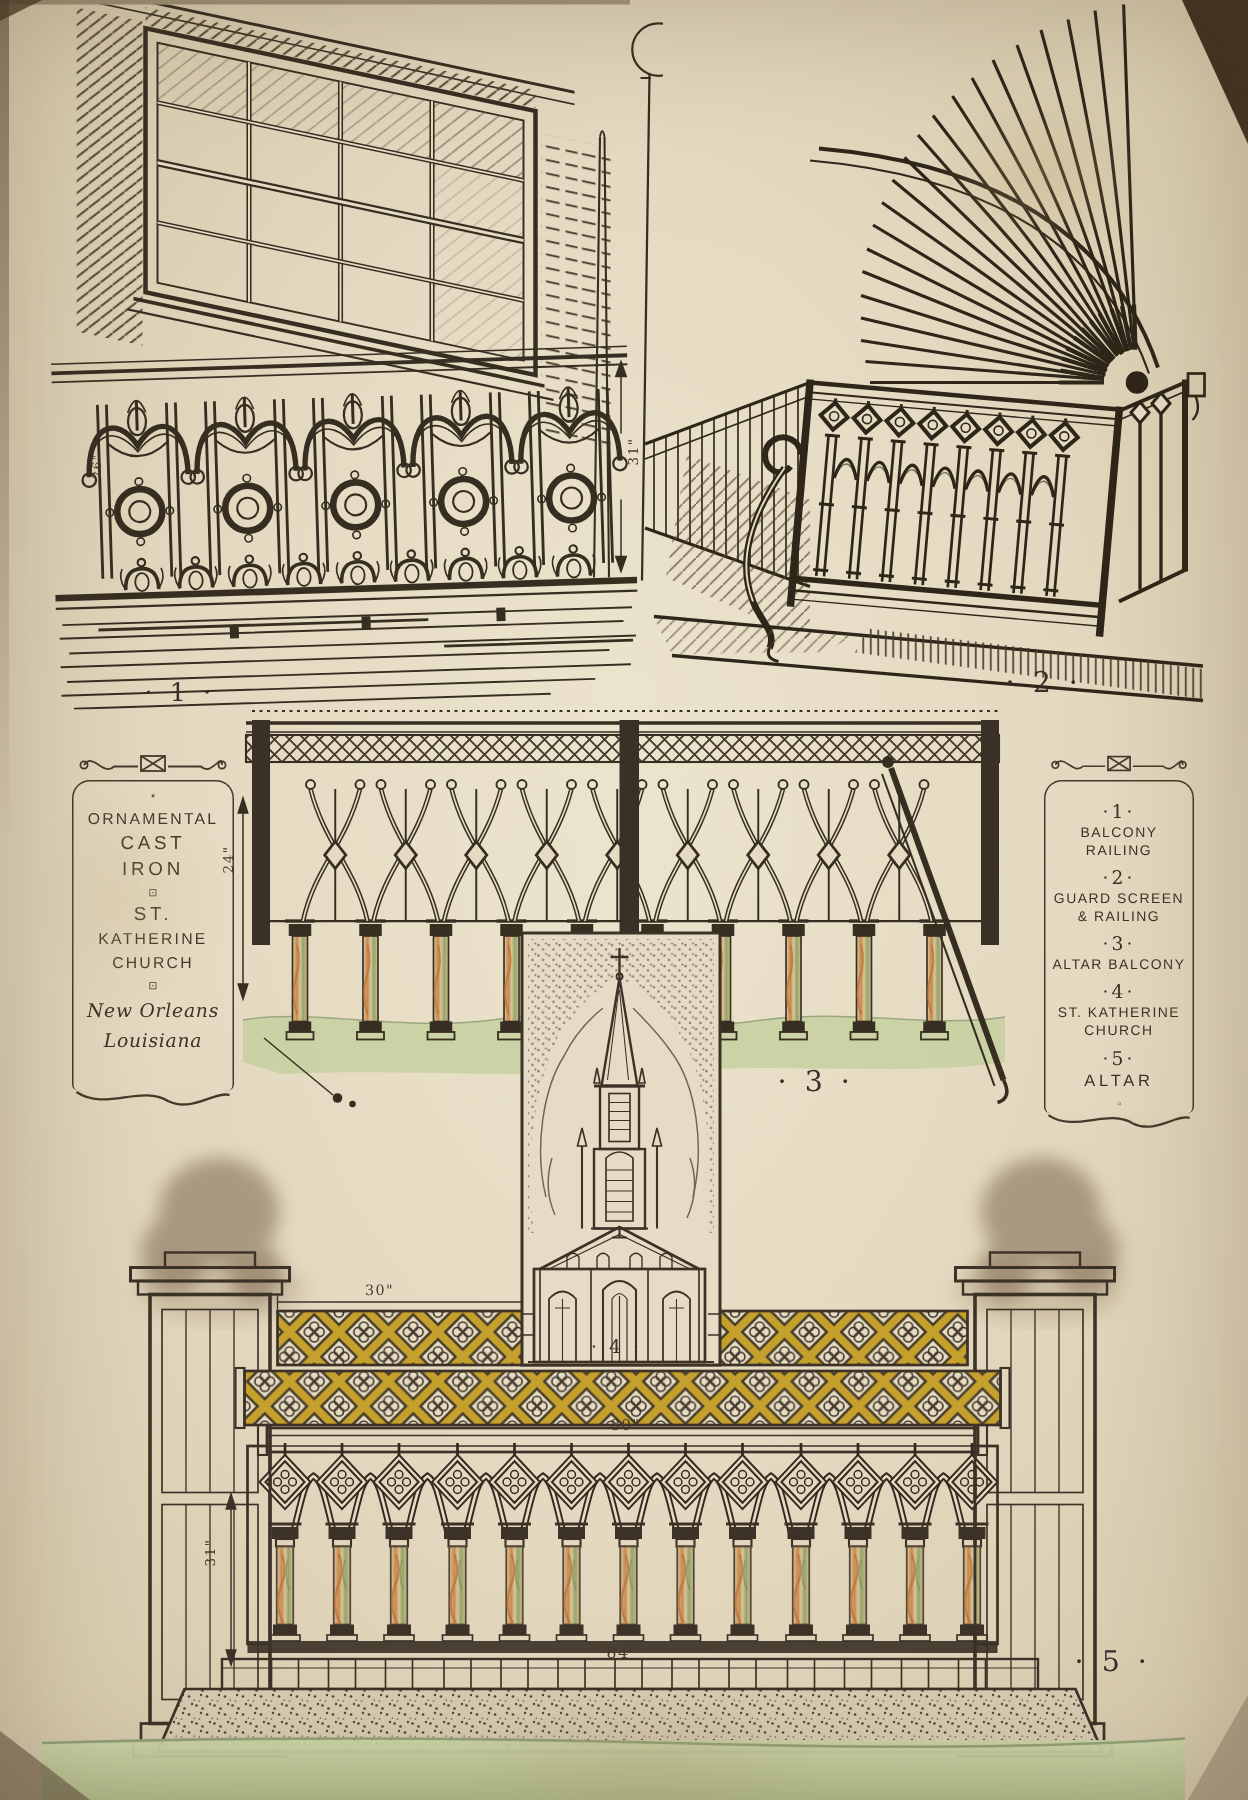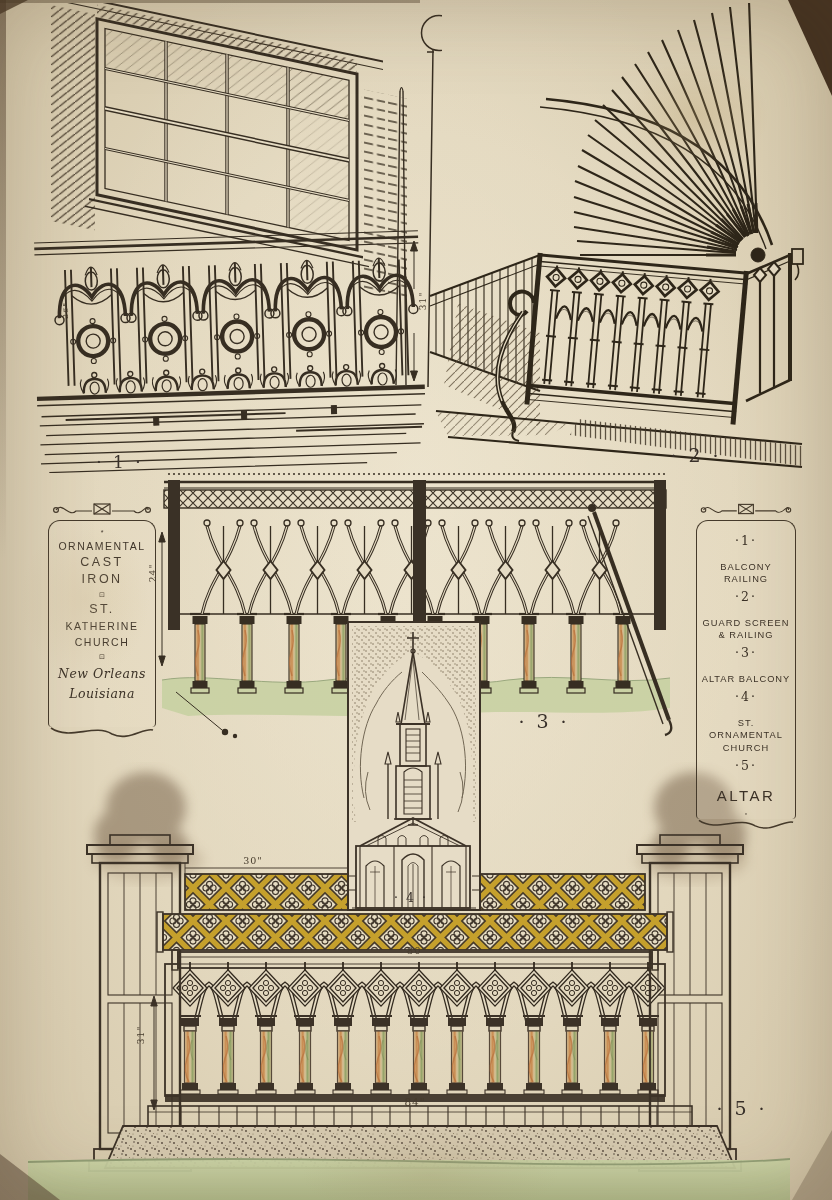--- a/index.html
+++ b/index.html
@@ -18,21 +18,21 @@
   .panel .box{border:1.6px solid #453a2b;border-bottom:none;border-radius:12px 12px 4px 4px;
       padding:8px 3px 2px 3px;text-align:center;background:rgba(236,227,205,.18);}
   .panel .flourish{display:block;margin:0 auto 2px auto;}
   .panel .wave{display:block;margin:-2px auto 0 auto;}
   .tmark{font-size:7px;letter-spacing:0;}
   .lp1{font-size:10.5px;letter-spacing:1.5px;margin-top:4px;}
   .lp2{font-size:12.5px;letter-spacing:2.5px;margin-top:3px;}
   .lpsep{font-size:7px;margin:5px 0 2px 0;}
   .lpscript{font-family:"DejaVu Serif",serif;font-style:italic;font-size:12.5px;letter-spacing:.5px;margin-top:5px;}
   .rpnum{font-family:"DejaVu Serif",serif;font-size:12.5px;letter-spacing:2px;margin-top:4px;}
-  .rplabel{font-size:9.3px;letter-spacing:1px;line-height:1.3;margin-top:13px;}
+  .rplabel{font-size:9.3px;letter-spacing:1px;line-height:1.3;margin-top:1px;}
   .edge{position:absolute;pointer-events:none;}
   .stain{position:absolute;border-radius:50%;pointer-events:none;}
 </style>
 </head>
 <body>
 
 <div class="fig" style="left:33px;top:3px;width:392px;height:470px;">
 <svg width="392" height="470" viewBox="0 0 392 470">
   <defs>
     <pattern id="dh1" width="8" height="8" patternUnits="userSpaceOnUse">
@@ -578,23 +578,23 @@
     </g>
   </svg>
   <div class="box" style="min-height:208px;">
     <div class="rpnum">·1·</div>
     <div class="rplabel">BALCONY RAILING</div>
     <div class="rpnum">·2·</div>
     <div class="rplabel">GUARD SCREEN &amp; RAILING</div>
     <div class="rpnum">·3·</div>
     <div class="rplabel">ALTAR BALCONY</div>
     <div class="rpnum">·4·</div>
-    <div class="rplabel">ST. ORNAMENTAL CHURCH</div>
+    <div class="rplabel">ST. KATHERINE CHURCH</div>
     <div class="rpnum">·5·</div>
-    <div class="rplabel" style="font-size:15px;letter-spacing:2.5px;">ALTAR</div>
+    <div class="rplabel" style="font-size:11px;letter-spacing:2.5px;">ALTAR</div>
     <div class="tmark" style="margin-top:5px;">▫</div>
   </div>
   <svg class="wave" width="96" height="16" viewBox="0 0 104 16">
     <path d="M1,3 C20,16 44,-2 62,9 C78,17 94,2 103,5" stroke="#453a2b" stroke-width="1.6" fill="none"></path>
   </svg>
 </div>
 
 <div class="lbl" style="left:94px;top:452px;width:52px;font-size:17px;">· 1 ·</div>
 <div class="lbl" style="left:666px;top:444px;width:60px;font-size:19px;">· 2 ·</div>
 <div class="lbl" style="left:514px;top:710px;width:60px;font-size:19px;">· 3 ·</div>

